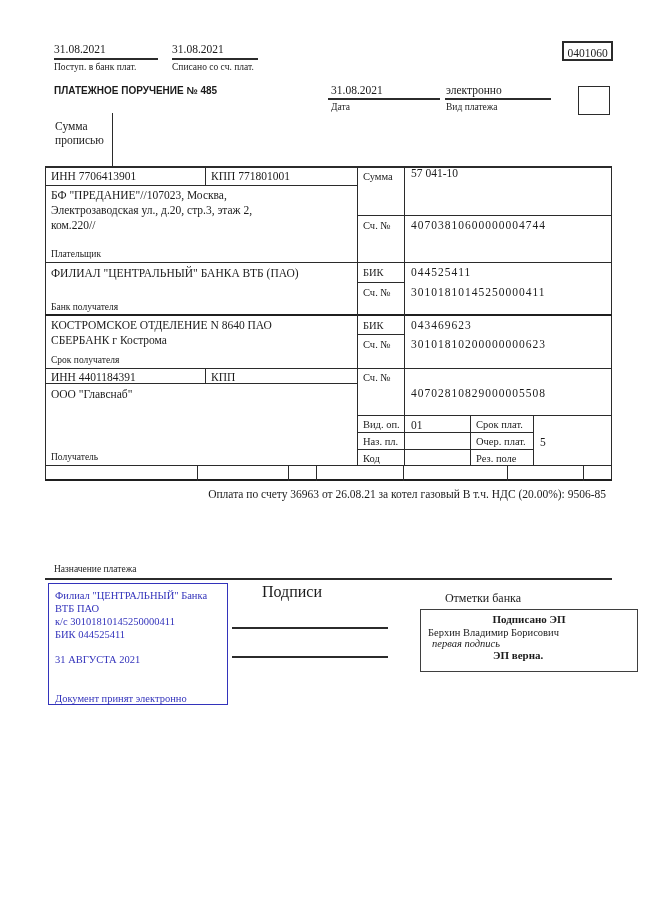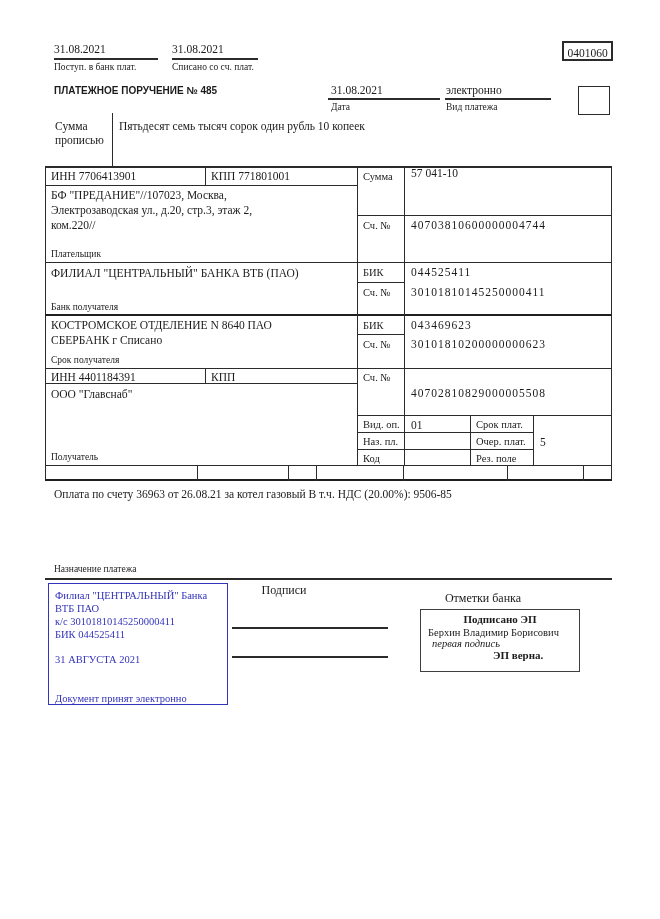--- a/index.html
+++ b/index.html
@@ -13,21 +13,21 @@
   .hl{position:absolute;background:#2b2b2b;height:1px;}
   .hl2{position:absolute;background:#1f1f1f;height:2px;}
   .vl{position:absolute;background:#2b2b2b;width:1px;}
   .title{font-family:Liberation Sans, sans-serif;font-weight:bold;font-size:10px;}
   .box{position:absolute;border:1.6px solid #2b2b2b;}
   .tablewrap{position:absolute;left:45px;top:166px;width:567px;height:315px;}
   .tablewrap .txt{position:absolute;white-space:nowrap;}
   .stamp{position:absolute;left:48px;top:583px;width:180px;height:122px;
          border:1.6px solid #3333bb;color:#3333bb;font-size:10.5px;line-height:13px;
          padding:5px 0 0 6px;box-sizing:border-box;}
-  .epbox{position:absolute;left:420px;top:609px;width:160px;height:63px;
+  .epbox{position:absolute;left:420px;top:609px;width:218px;height:63px;
          border:1.6px solid #3f3f3f;font-size:10.5px;box-sizing:border-box;padding-top:3px;}
   .center{text-align:center;}
 </style>
 </head>
 <body>
 
 <div class="page">
 
   <div class="abs t11" style="left:54px;top:42px;">31.08.2021</div>
   <div class="hl" style="left:54px;top:58px;width:104px;height:1.5px;"></div>
@@ -51,21 +51,20 @@
   <div class="hl" style="left:445px;top:98px;width:106px;height:1.5px;"></div>
   <div class="abs lbl" style="left:446px;top:102px;">Вид платежа</div>
 
   <div class="box" style="left:578px;top:86px;width:30px;height:27px;"></div>
 
   <div class="abs t11" style="left:55px;top:119px;width:50px;line-height:14px;">
     <div>Сумма</div>
     <div>прописью</div>
   </div>
   <div class="vl" style="left:112px;top:113px;height:53px;"></div>
-  <div class="abs t11" style="left:119px;top:119px;width:480px;">Пятьдесят семь тысяч сорок один рубль 10 копеек</div>
 
   <div class="tablewrap">
 
     <div class="hl" style="left:0;top:0;width:567px;height:1.5px;"></div>
     <div class="vl" style="left:0;top:0;height:315px;"></div>
     <div class="vl" style="left:566px;top:0;height:315px;"></div>
     <div class="hl2" style="left:0;top:313px;width:567px;"></div>
 
     <div class="hl" style="left:0;top:19px;width:312px;"></div>
     <div class="hl" style="left:312px;top:49px;width:255px;"></div>
@@ -99,21 +98,21 @@
     <div class="txt t11" style="left:6px;top:22px;width:218px;white-space:normal;line-height:15px;">БФ "ПРЕДАНИЕ"//107023, Москва, Электрозаводская ул., д.20, стр.3, этаж 2, ком.220//</div>
     <div class="txt lbl" style="left:6px;top:83px;">Плательщик</div>
 
     <div class="txt t11" style="left:6px;top:100px;line-height:15px;">
       <div>ФИЛИАЛ "ЦЕНТРАЛЬНЫЙ" БАНКА ВТБ (ПАО)</div>
     </div>
     <div class="txt lbl" style="left:6px;top:136px;">Банк получателя</div>
 
     <div class="txt t11" style="left:6px;top:152px;line-height:15px;">
       <div>КОСТРОМСКОЕ ОТДЕЛЕНИЕ N 8640 ПАО</div>
-      <div>СБЕРБАНК г Списано</div>
+      <div>СБЕРБАНК г Кострома</div>
     </div>
     <div class="txt lbl" style="left:6px;top:189px;">Срок получателя</div>
 
     <div class="txt t11" style="left:6px;top:204px;">ИНН 4401184391</div>
     <div class="txt t11" style="left:166px;top:204px;">КПП</div>
     <div class="txt t11" style="left:6px;top:221px;">ООО "Главснаб"</div>
     <div class="txt lbl" style="left:6px;top:286px;">Получатель</div>
 
     <div class="txt t10" style="left:318px;top:4px;">Сумма</div>
     <div class="txt t11" style="left:366px;top:0;">57 041-10</div>
@@ -139,25 +138,25 @@
     <div class="txt t10" style="left:431px;top:252px;">Срок плат.</div>
 
     <div class="txt t10" style="left:318px;top:269px;">Наз. пл.</div>
     <div class="txt t10" style="left:431px;top:269px;">Очер. плат.</div>
     <div class="txt t11" style="left:495px;top:269px;">5</div>
 
     <div class="txt t10" style="left:318px;top:286px;">Код</div>
     <div class="txt t10" style="left:431px;top:286px;">Рез. поле</div>
   </div>
 
-  <div class="abs t11" style="left:54px;top:487px;width:540px;">Оплата по счету 36963 от 26.08.21 за котел газовый В т.ч. НДС (20.00%): 9506-85</div>
+  <div class="abs t11" style="left:66px;top:487px;width:540px;text-align:right;">Оплата по счету 36963 от 26.08.21 за котел газовый В т.ч. НДС (20.00%): 9506-85</div>
   <div class="abs lbl" style="left:54px;top:564px;">Назначение платежа</div>
   <div class="hl" style="left:45px;top:578px;width:567px;height:1.5px;"></div>
 
-  <div class="abs center" style="left:224px;top:583px;width:120px;font-size:12px;text-align:center;">Подписи</div>
+  <div class="abs center" style="left:232px;top:583px;width:120px;font-size:16px;text-align:center;">Подписи</div>
   <div class="abs center" style="left:413px;top:583px;width:140px;font-size:12px;margin-top:8px;">Отметки банка</div>
 
   <div class="hl" style="left:232px;top:627px;width:156px;height:1.5px;"></div>
   <div class="hl" style="left:232px;top:656px;width:156px;height:1.5px;"></div>
 
   <div class="stamp">
     <div>Филиал "ЦЕНТРАЛЬНЫЙ" Банка</div>
     <div>ВТБ ПАО</div>
     <div>к/с 30101810145250000411</div>
     <div>БИК 044525411</div>

